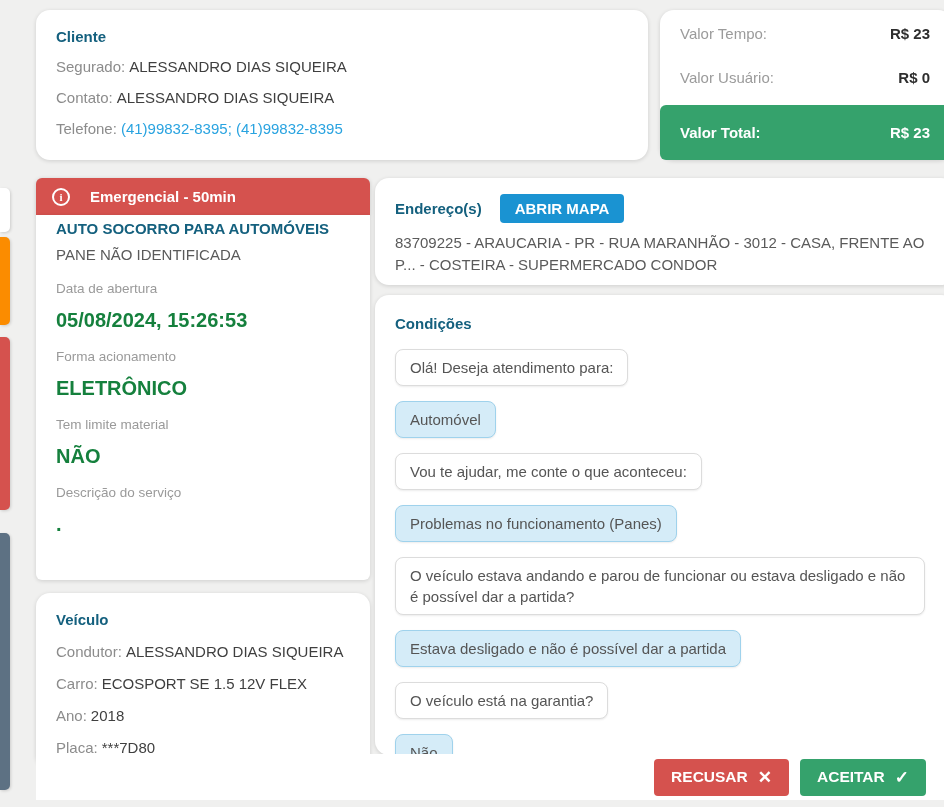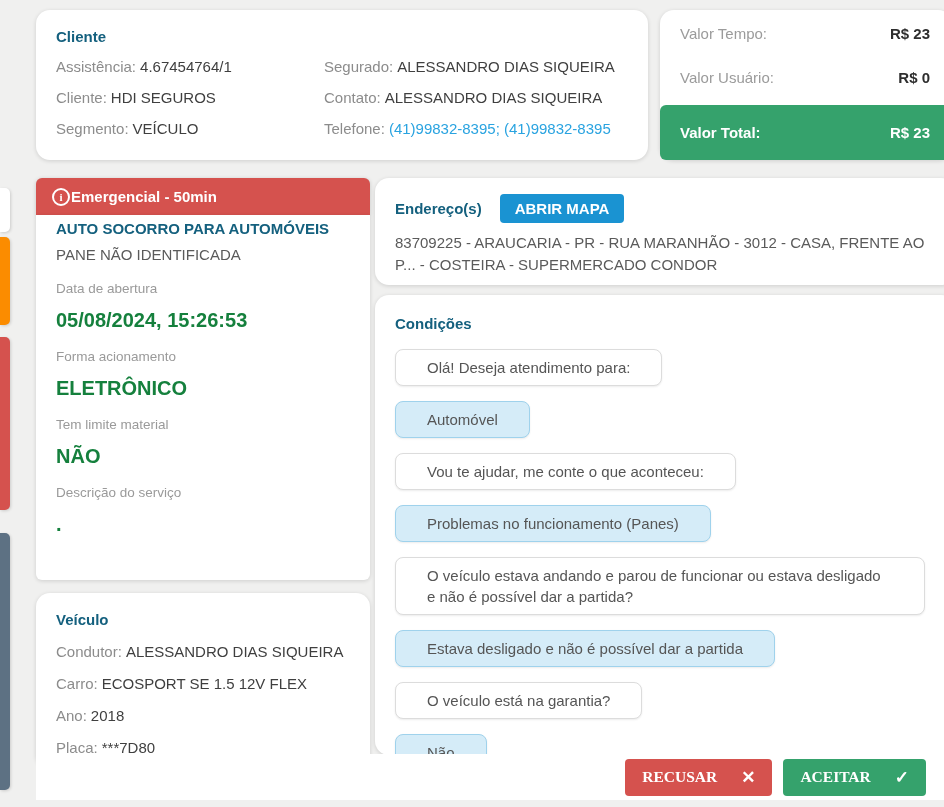--- a/index.html
+++ b/index.html
@@ -46,21 +46,21 @@
   .values-val { color:#2e2e2e; font-weight:bold; }
   .values-total { position:absolute; left:0; bottom:0; width:100%; height:55px;
                   background:#35a26c; border-radius:6px; display:flex;
                   justify-content:space-between; align-items:center; padding:0 22px 0 20px; }
   .values-total span { color:#fff; font-weight:bold; }
 
   
   .banner {
     position:absolute; left:36px; top:178px; width:334px; height:37px;
     background:#d5524e; border-radius:6px 6px 0 0; display:flex; align-items:center;
-    padding:0 16px; gap:1px; box-shadow:0 1px 4px rgba(0,0,0,0.18);
+    padding:0 16px; gap:20px; box-shadow:0 1px 4px rgba(0,0,0,0.18);
   }
   .info-icon {
     width:18px; height:18px; border:2px solid #fff; border-radius:50%;
     display:flex; align-items:center; justify-content:center;
     color:#fff; font-size:11px; font-weight:bold; font-family:"Liberation Serif", serif;
     flex:0 0 auto;
   }
   .info-icon::before { content:"i"; }
   .banner-text { color:#fff; font-weight:bold; font-size:15px; }
 
@@ -85,68 +85,57 @@
     background:#1a93d2; color:#fff; font-weight:bold; font-size:15px;
     border:none; border-radius:4px; padding:6px 15px; cursor:pointer;
     font-family:"Liberation Sans", sans-serif;
   }
   .address-text { margin-top:9px; color:#5a5a5a; line-height:22px; width:545px; }
 
   
   .conditions-card { left:375px; top:295px; width:580px; height:460px; padding:20px 20px; }
   .bubble {
     display:inline-block; clear:both; float:left;
-    border-radius:8px; padding:7px 31px; margin-top:15px;
+    border-radius:8px; padding:7px 14px; margin-top:15px;
     color:#555; line-height:21px; max-width:530px;
     box-shadow:0 1px 2px rgba(0,0,0,0.08);
   }
   .bubble-q { background:#fff; border:1px solid #dcdcdc; }
   .bubble-a { background:#d5ecf8; border:1px solid #9fd2ec; }
   .bubbles { margin-top:2px; }
 
   
   .footer {
     position:absolute; left:36px; top:754px; width:908px; height:46px;
     background:#fff; display:flex; justify-content:flex-end; align-items:center;
     gap:11px; padding-right:18px; z-index:5;
   }
   .action-btn {
     height:37px; border:none; border-radius:4px; cursor:pointer;
     color:#fff; font-weight:bold; font-size:15.5px; padding:0 17px;
-    display:flex; align-items:center; gap:24px;
-    font-family:Liberation Serif, serif;
+    display:flex; align-items:center; gap:10px;
+    font-family:Liberation Sans, sans-serif;
   }
   .btn-reject { background:#d5524e; }
   .btn-accept { background:#35a26c; }
   .btn-icon { font-size:17px; font-weight:bold; }
 </style>
 </head>
 <body>
 
 <div class="stage">
 
   <div class="peek peek-white"></div>
   <div class="peek peek-orange"></div>
   <div class="peek peek-red"></div>
   <div class="peek peek-slate"></div>
 
   <div class="card client-card">
     <div class="card-title">Cliente</div>
     <div class="client-cols">
-      <div class="client-col-left">
-        <div class="field-row">
-          <span class="lbl">Assistência:</span><span class="val">4.67454764/1</span>
-        </div>
-        <div class="field-row">
-          <span class="lbl">Cliente:</span><span class="val">HDI SEGUROS</span>
-        </div>
-        <div class="field-row">
-          <span class="lbl">Segmento:</span><span class="val">VEÍCULO</span>
-        </div>
-      </div>
       <div class="client-col-right">
         <div class="field-row">
           <span class="lbl">Segurado:</span><span class="val">ALESSANDRO DIAS SIQUEIRA</span>
         </div>
         <div class="field-row">
           <span class="lbl">Contato:</span><span class="val">ALESSANDRO DIAS SIQUEIRA</span>
         </div>
         <div class="field-row">
           <span class="lbl">Telefone:</span><span class="val val-link">(41)99832-8395; (41)99832-8395</span>
         </div>

